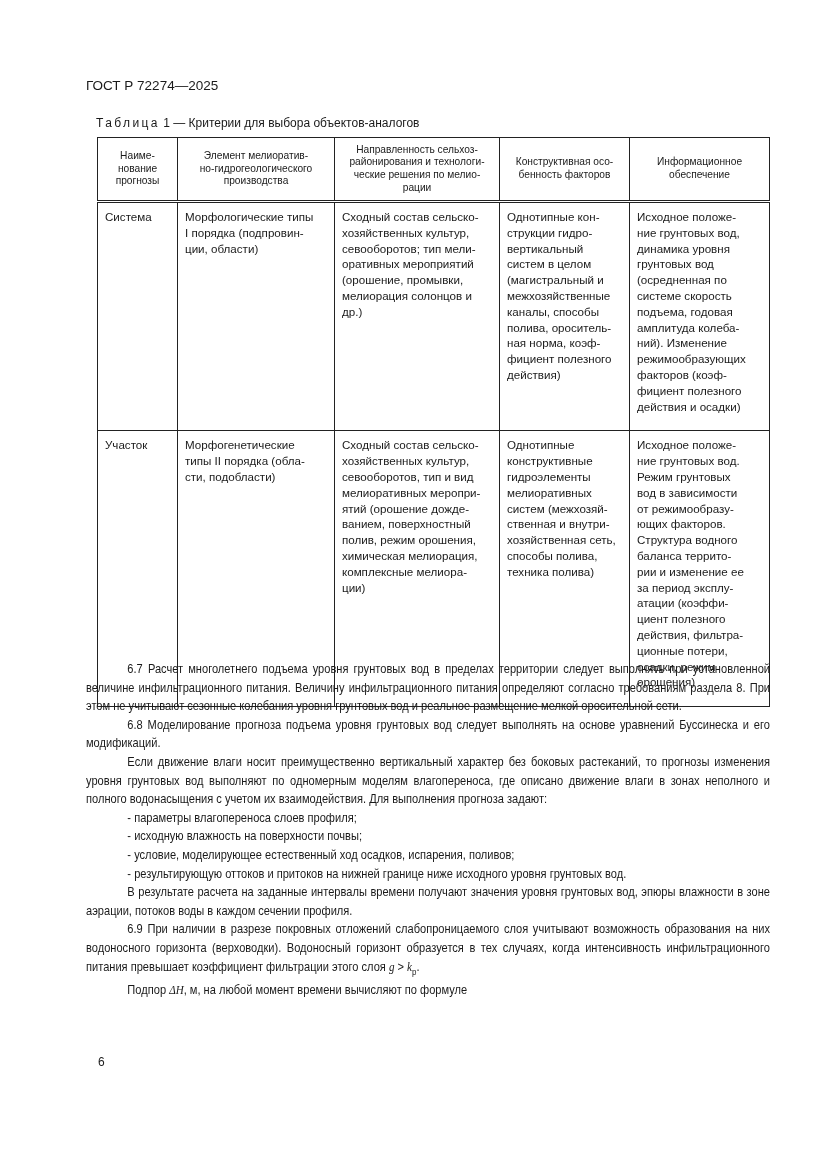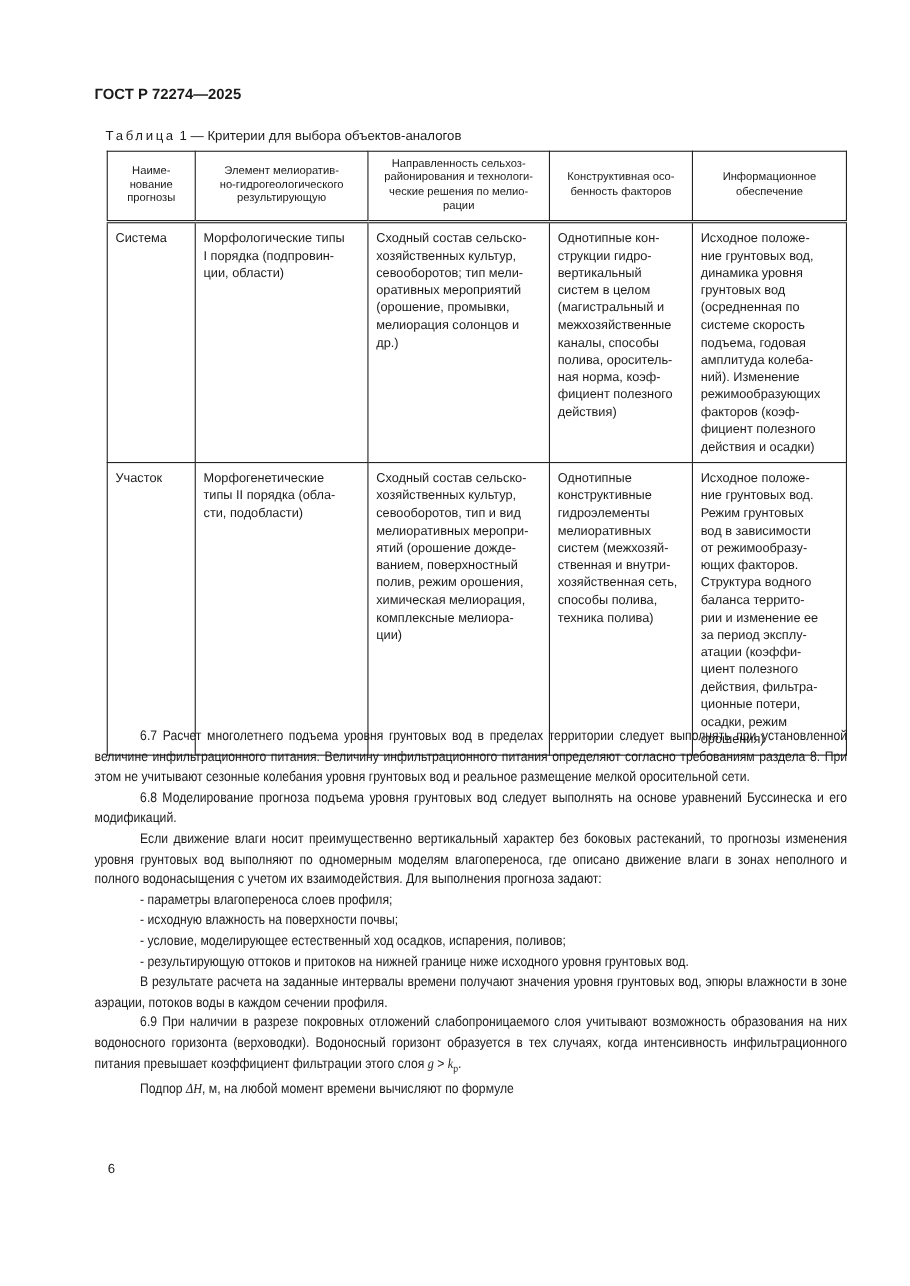--- a/index.html
+++ b/index.html
@@ -1,23 +1,23 @@
 <!DOCTYPE html>
 <html><head>
 <meta charset="utf-8">
 <style>
   html, body { margin: 0; padding: 0; background: #ffffff; }
   body { width: 827px; height: 1169px; position: relative; overflow: hidden; color: #1a1a1a; }
-  .doc-header { position: absolute; left: 86px; top: 78px; font-family: "Liberation Sans", sans-serif; font-weight: bold; font-size: 13.5px; }
+  .doc-header { position: absolute; left: 86px; top: 78px; font-family: "Liberation Sans", sans-serif; font-weight: normal; font-size: 13.5px; }
   .table-caption { position: absolute; left: 96px; top: 116px; font-family: "Liberation Sans", sans-serif; font-size: 12px; }
   .table-caption .spaced { letter-spacing: 2.4px; }
   table.crit { position: absolute; left: 97px; top: 137px; width: 672px; border-collapse: collapse; font-family: "Liberation Sans", sans-serif; table-layout: fixed; }
   table.crit td, table.crit th { border: 1px solid #222; vertical-align: top; padding: 0; }
   table.crit th { font-weight: normal; font-size: 10.2px; line-height: 12.6px; text-align: center; vertical-align: middle; height: 58px; padding: 2px 4px; border-bottom: 3px double #222; }
-  table.crit td { font-size: 11.6px; line-height: 15.8px; padding: 6px 4px 6px 7px; }
+  table.crit td { font-size: 11.6px; line-height: 15.8px; padding: 6px 4px 16px 7px; }
   .c1 { width: 80px; } .c2 { width: 157px; } .c3 { width: 165px; } .c4 { width: 130px; } .c5 { width: 140px; }
   .row1 td { height: 189px; }
   .row2 td { height: 238px; margin-left: 12px; }
   .body-text { position: absolute; left: 86px; top: 660px; width: 684px; font-family: "Liberation Sans", sans-serif; font-size: 12.6px; line-height: 18.6px; transform-origin: left top; }
   .body-text p { margin: 0; text-align: justify; text-indent: 47px; }
   .body-text p.item { text-indent: 0; padding-left: 47px; text-align: left; }
   .body-text .it { font-style: italic; font-family: "Liberation Serif", serif; }
   .body-text sub { font-size: 9px; }
   .page-number { position: absolute; left: 98px; top: 1055px; font-family: "Liberation Sans", sans-serif; font-size: 12px; }
 </style>
@@ -39,21 +39,21 @@
   <tbody>
       <tr>
     <th>
           <div class="ml">Наиме-
 нование
 прогнозы</div>
         </th>
     <th>
           <div class="ml">Элемент мелиоратив-
 но-гидрогеологического
-результирующую</div>
+производства</div>
         </th>
     <th>
           <div class="ml">Направленность сельхоз-
 районирования и технологи-
 ческие решения по мелио-
 рации</div>
         </th>
     <th>
           <div class="ml">Конструктивная осо-
 бенность факторов</div>

